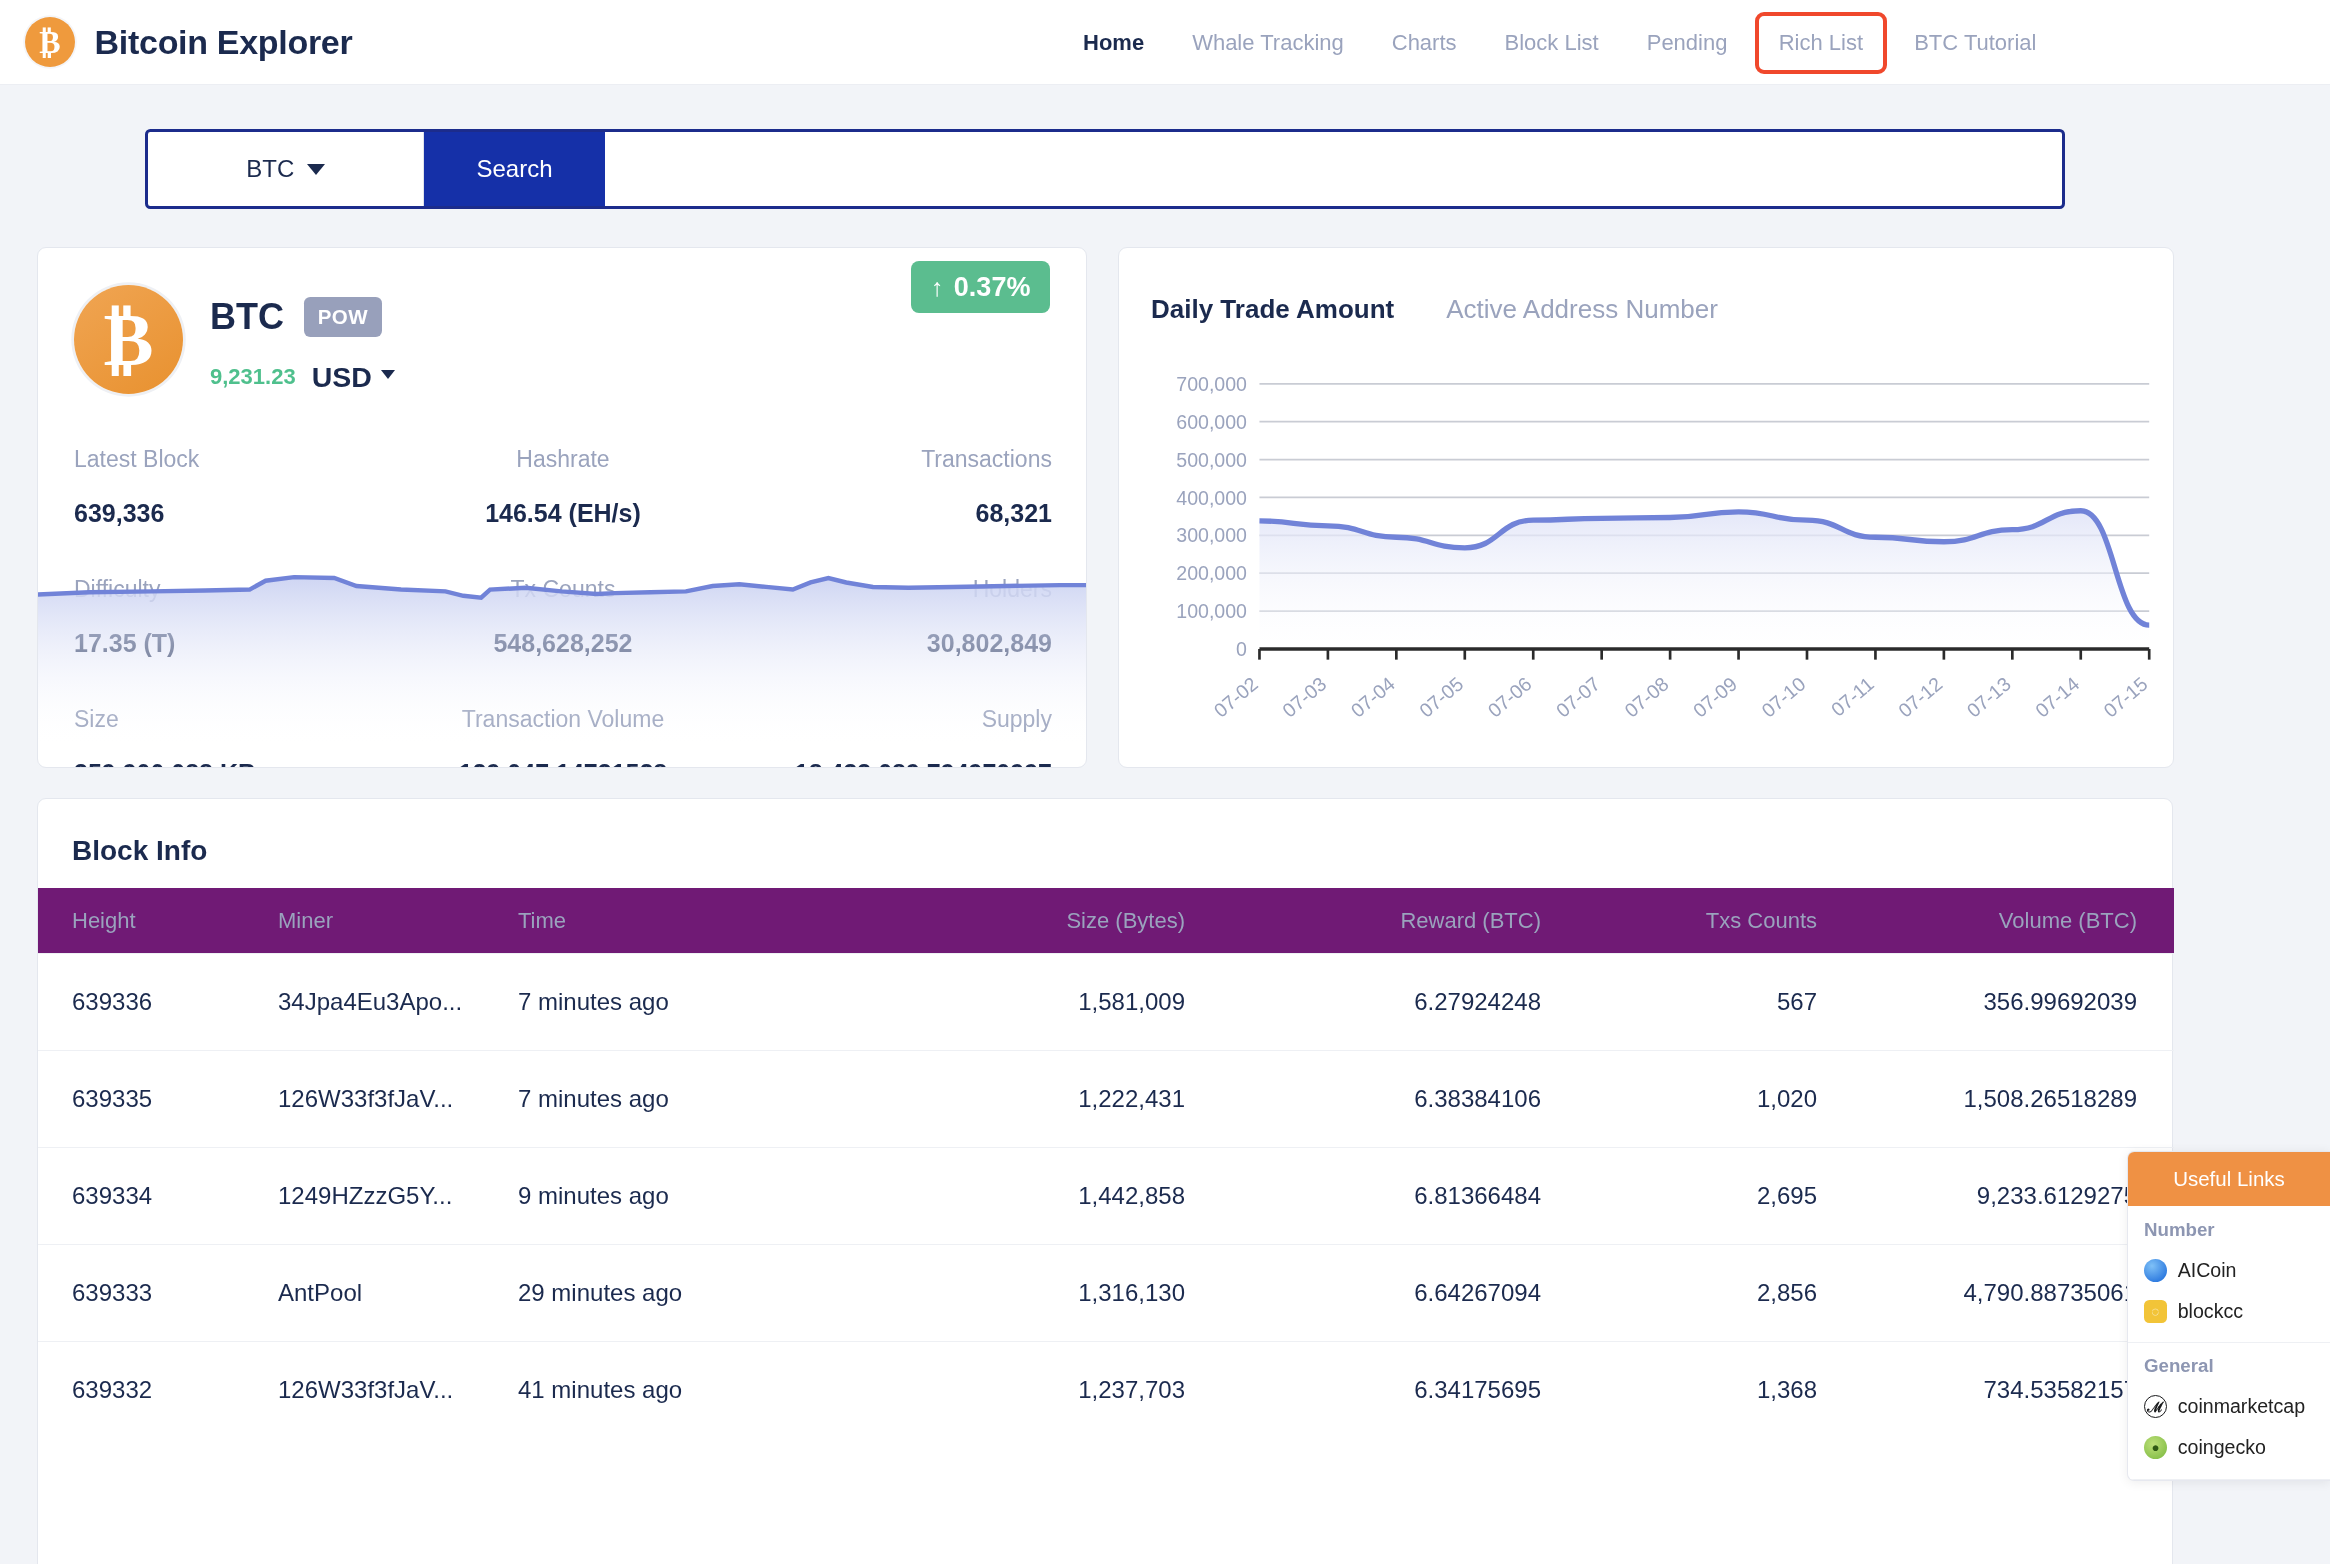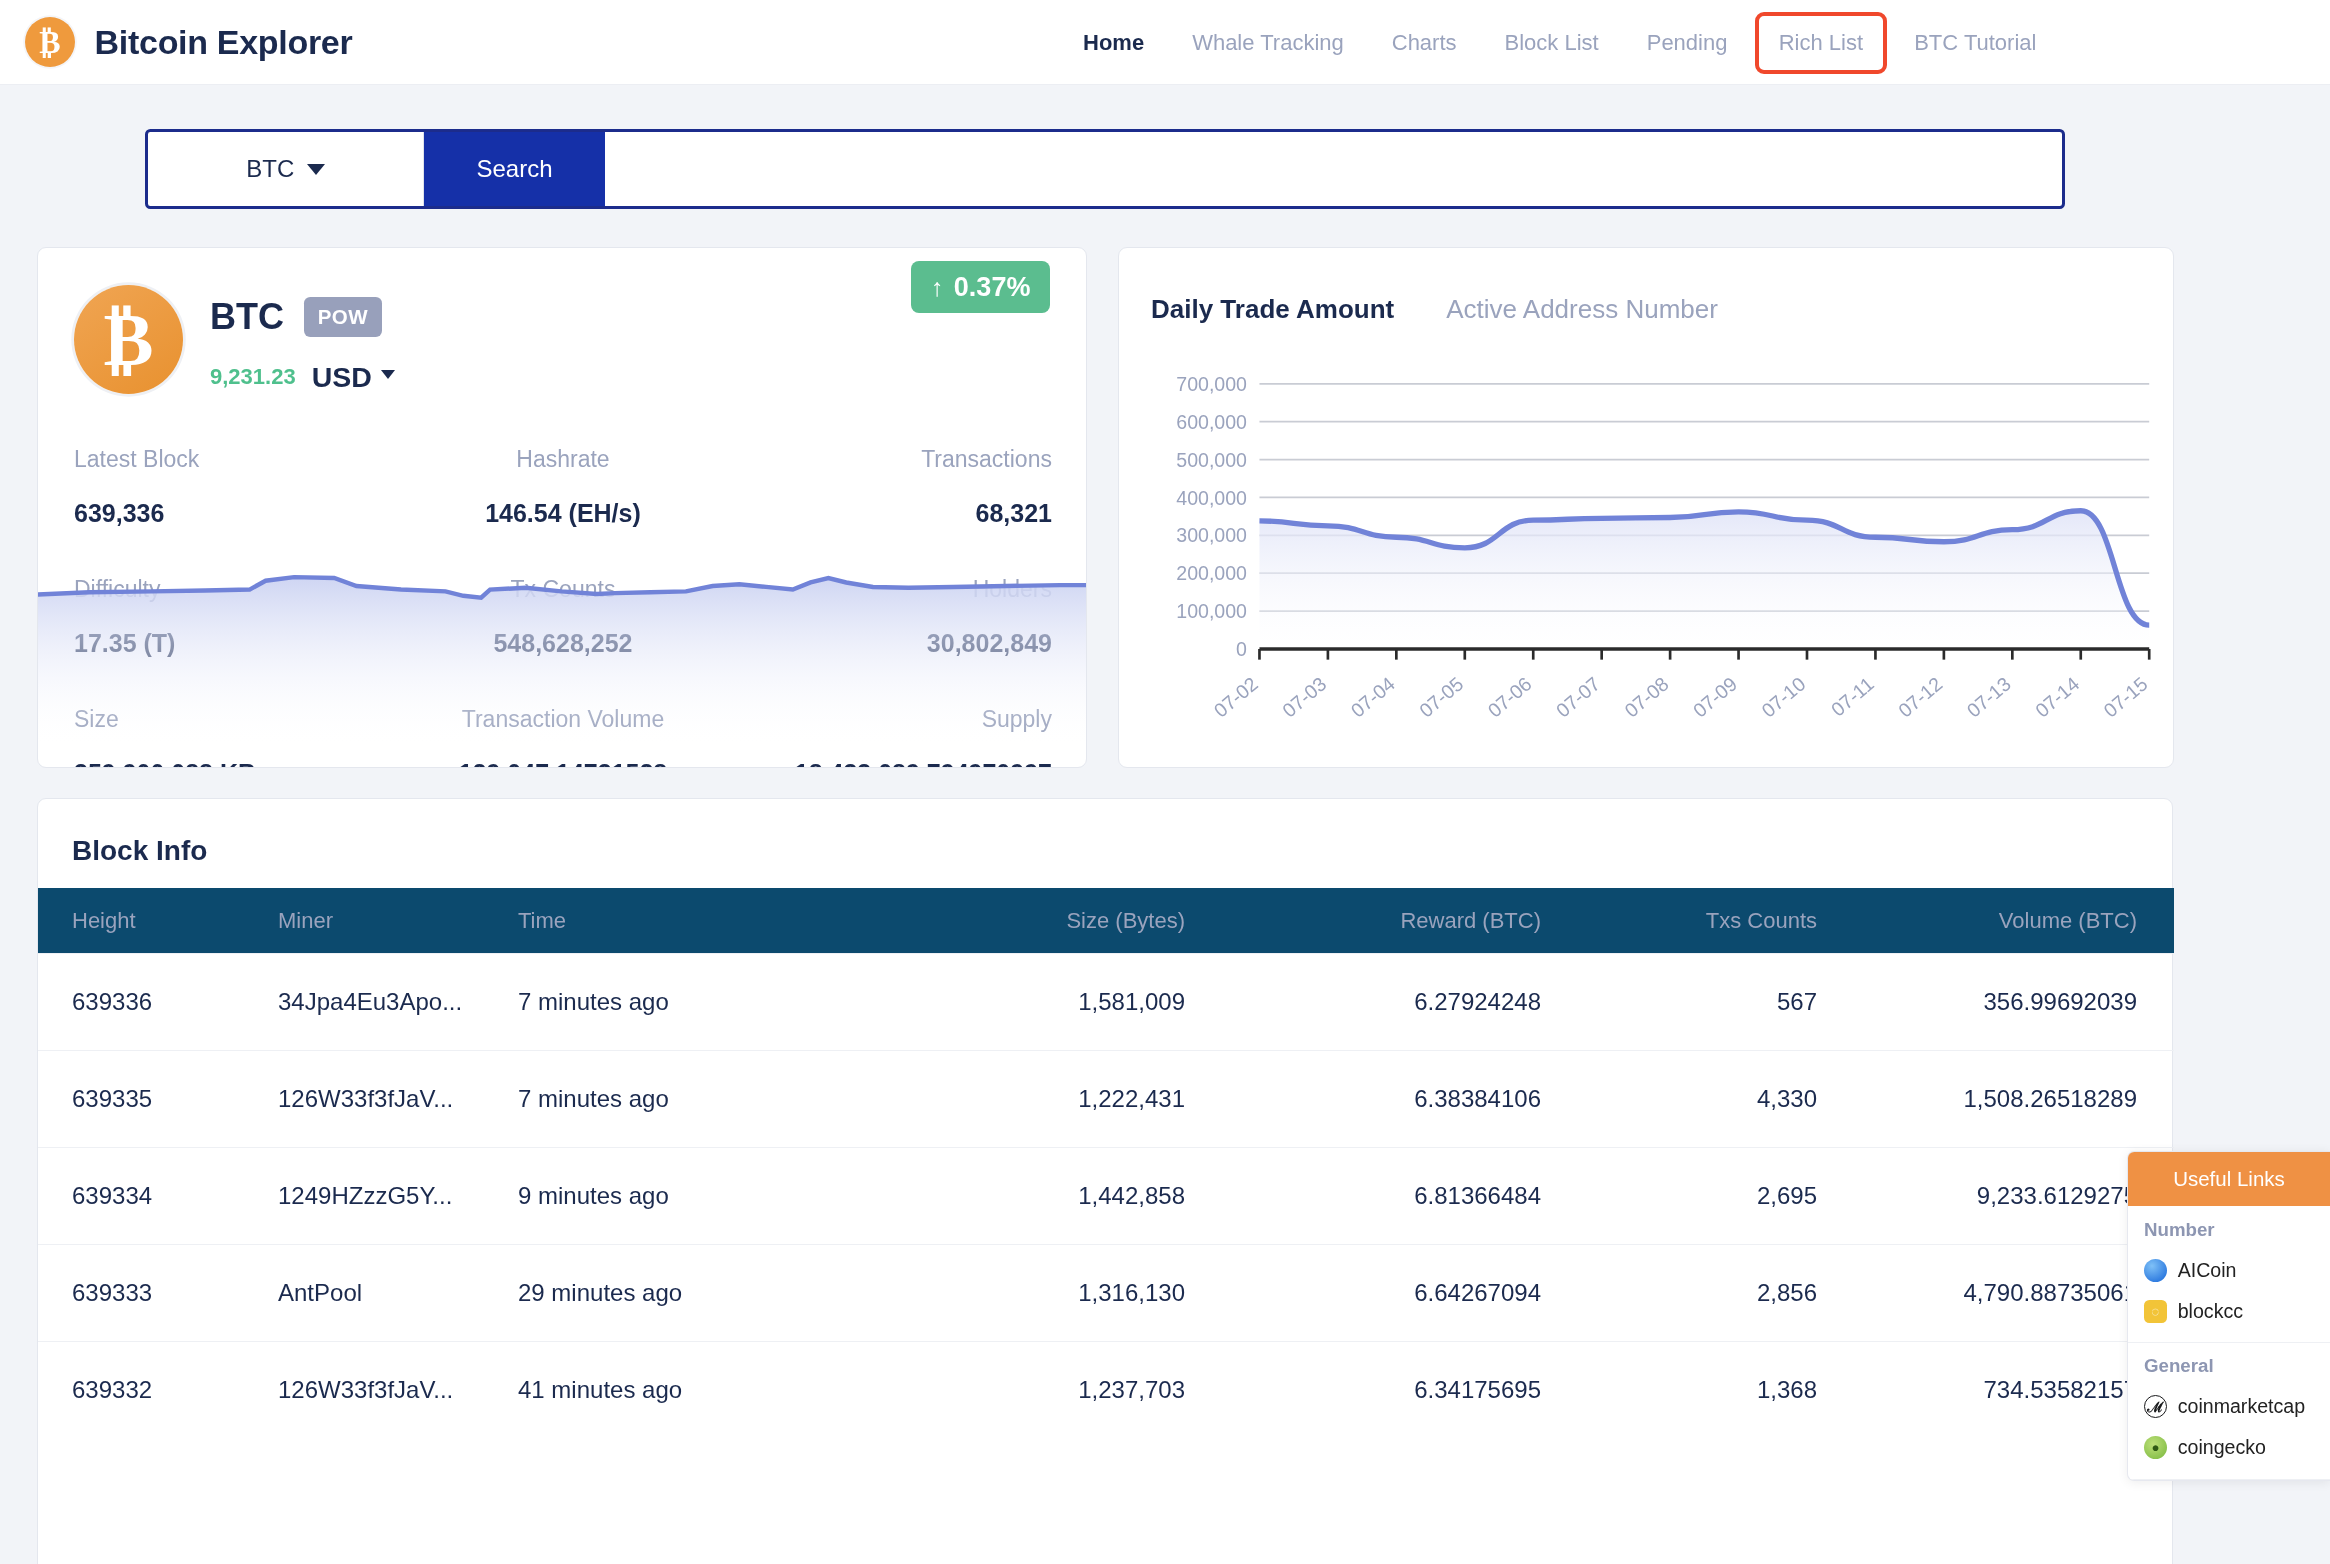--- a/index.html
+++ b/index.html
@@ -132,21 +132,21 @@
   .chart-tabs { position: absolute; left: 32px; top: 46px; display: flex; gap: 52px; }
   .chart-tab { font-size: 26px; color: #9aa3bd; cursor: pointer; }
   .chart-tab.active { color: #1b2a4e; font-weight: bold; }
   .chart-plot { position: absolute; left: 7.1px; top: 125px; width: 1041px; height: 374px; }
 
   
   .block-title { position: absolute; left: 34px; top: 36px;
                  font-size: 28px; font-weight: bold; color: #1b2a4e; }
   table.blocks { position: absolute; left: 0; top: 89px; width: 2136px;
                  border-collapse: collapse; }
-  table.blocks thead tr { background: #0c4a6e; }
+  table.blocks thead tr { background: #701a75; }
   table.blocks th {
     font-size: 22px; color: #9aa3bd; font-weight: normal;
     padding: 19.6px 0; text-align: left;
   }
   table.blocks td { font-size: 24px; color: #1b2a4e; padding: 34px 0;
                     border-top: 0.9px solid #eef0f4; }
   .col-h { width: 240px; padding-left: 34px !important; }
   .col-m { width: 240px; }
   .col-t { width: 383px; }
   .col-s { width: 320px; text-align: right !important; padding-right: 36px !important; }
@@ -372,21 +372,21 @@
           <td class="col-r">6.27924248</td>
           <td class="col-x">567</td>
           <td class="col-v">356.99692039</td>
         </tr>
         <tr>
           <td class="col-h lnk">639335</td>
           <td class="col-m lnk">126W33f3fJaV...</td>
           <td class="col-t">7 minutes ago</td>
           <td class="col-s">1,222,431</td>
           <td class="col-r">6.38384106</td>
-          <td class="col-x">4,330</td>
+          <td class="col-x">1,020</td>
           <td class="col-v">1,508.26518289</td>
         </tr>
         <tr>
           <td class="col-h lnk">639334</td>
           <td class="col-m lnk">1249HZzzG5Y...</td>
           <td class="col-t">9 minutes ago</td>
           <td class="col-s">1,442,858</td>
           <td class="col-r">6.81366484</td>
           <td class="col-x">2,695</td>
           <td class="col-v">9,233.6129275</td>

